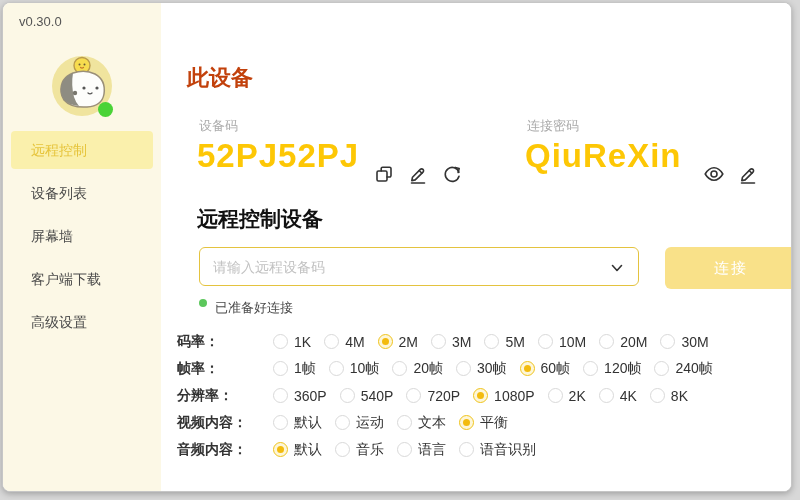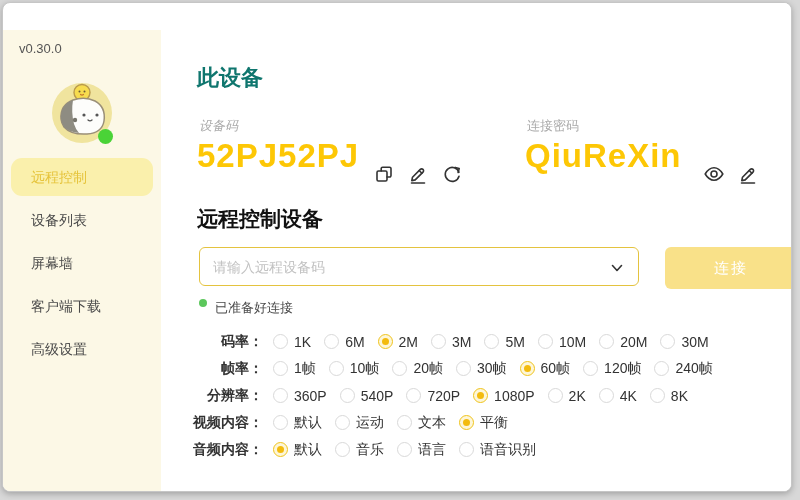--- a/index.html
+++ b/index.html
@@ -13,47 +13,46 @@
   .window {
     position:absolute; left:2px; top:2px; width:790px; height:490px;
     background:#ffffff; border-radius:8px; border:1px solid #c6c6c6;
     box-shadow:0 2px 6px rgba(0,0,0,.25);
     overflow:hidden;
   }
   
   .sidebar {
     position:absolute; left:0; top:0; bottom:0; width:158px;
     background:#FCF8E6;
-    margin-top:27px;
   }
   .version { position:absolute; left:16px; top:11px; font-size:13px; color:#555; }
   .avatar-wrap { position:absolute; left:45px; top:49px; width:68px; height:68px; }
   .avatar-wrap svg { display:block; }
   .online-dot {
     position:absolute; right:3px; bottom:3px; width:15px; height:15px;
     border-radius:50%; background:#4AD337;
   }
   .menu { position:absolute; left:0; top:128px; right:0; }
   .menu-item {
     height:38px; line-height:38px; margin:0 8px 5px 8px; padding-left:20px;
-    font-size:14px; color:#4a4a4a; border-radius:11px; cursor:pointer;
+    font-size:14px; color:#4a4a4a; border-radius:4px; cursor:pointer;
     white-space:nowrap;
   }
   .menu-item.active { background:#FAF0AC; color:#E6C43C; }
   
   .titlebar-actions {
     position:absolute; top:13px; right:16px; display:flex; align-items:center; gap:13px;
   }
   .tb-btn { width:22px; height:22px; display:flex; align-items:center; justify-content:center; cursor:pointer; }
   .tb-divider { width:1px; height:18px; background:#ddd; }
   
   .main { position:absolute; left:158px; top:0; right:0; bottom:0; background:#fff; }
-  .h1 { position:absolute; left:36px; top:60px; font-size:22px; font-weight:bold; color:#0f766e; }
+  .h1 { position:absolute; left:26px; top:60px; font-size:22px; font-weight:bold; color:#c2410c; }
   .field-label { position:absolute; font-size:13px; color:#ABABAB; }
-  .lbl-code { left:38px; top:114px;font-style:italic; }
+  .lbl-code { left:38px; top:114px; }
   .lbl-pwd  { left:366px; top:114px; }
   .field-value {
     position:absolute; top:134px; font-size:33px; font-weight:600;
     color:#FDC705; letter-spacing:1px; white-space:nowrap;
   }
   .val-code { left:36px; }
   .val-pwd  { left:364px; }
   .icon-group { position:absolute; top:160px; display:flex; align-items:center; gap:12px; }
   .grp-code { left:212px; }
   .grp-pwd  { left:542px; }
@@ -76,21 +75,21 @@
     color:#fff; font-size:15px; letter-spacing:2px; cursor:pointer;
     font-family:"Liberation Sans","DejaVu Sans",sans-serif;
   }
   .status-row { position:absolute; left:38px; top:296px; display:flex; align-items:flex-start; gap:8px; }
   .status-dot { width:8px; height:8px; border-radius:50%; background:#5CC75C; }
   .status-text { font-size:13px; color:#4a4a4a; }
   
   .settings { position:absolute; left:16px; top:325px; right:6px; }
   .setting-row { display:flex; align-items:center; height:27px; }
   .setting-label {
-    width:86px; text-align:right; font-size:14px; font-weight:bold; color:#333;
+    width:86px; text-align:left; font-size:14px; font-weight:bold; color:#333;
     flex:none; white-space:nowrap;
   }
   .options { display:flex; align-items:flex-start; margin-left:10px; }
   .option { display:flex; align-items:center; margin-right:13px; cursor:pointer; }
   .radio {
     width:15px; height:15px; border-radius:50%;
     border:1.5px solid #D9D9D9; background:#fff; flex:none;
     display:flex; align-items:center; justify-content:center;
   }
   .radio.selected { border-color:#F0C41D; background:#FDF6D8; }
@@ -223,21 +222,21 @@
     <div class="settings">
         <div class="setting-row">
           <div class="setting-label">码率：</div>
           <div class="options">
             <div class="option">
               <span class="radio"></span>
               <span class="option-label">1K</span>
             </div>
             <div class="option">
               <span class="radio"></span>
-              <span class="option-label">6M</span>
+              <span class="option-label">4M</span>
             </div>
             <div class="option">
               <span class="radio selected"></span>
               <span class="option-label">2M</span>
             </div>
             <div class="option">
               <span class="radio"></span>
               <span class="option-label">3M</span>
             </div>
             <div class="option">

